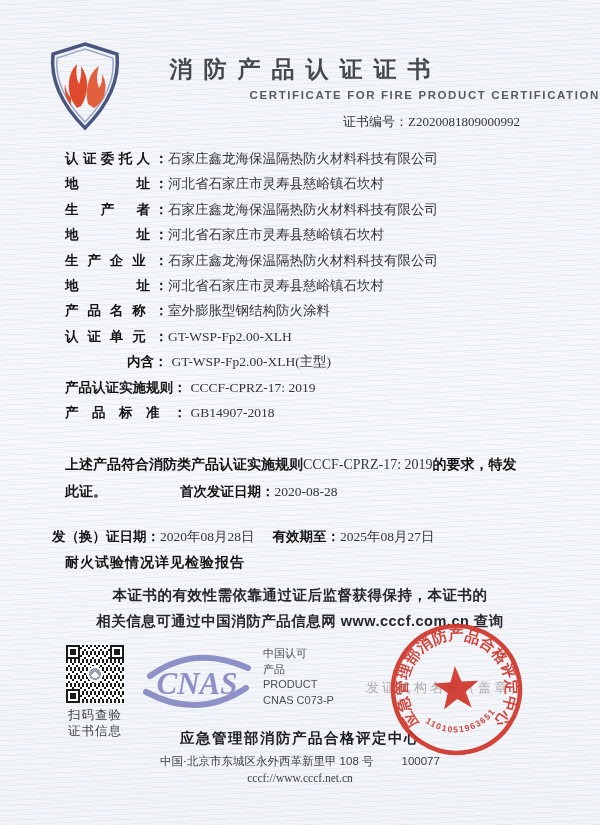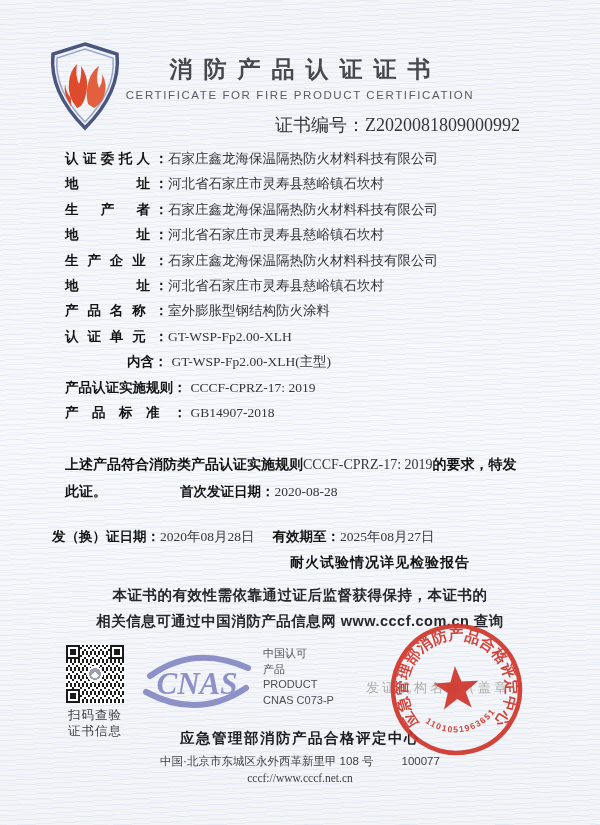--- a/index.html
+++ b/index.html
@@ -17,25 +17,25 @@
       linear-gradient(180deg,#f3f5f9 0%,#f6f8fb 55%,#f2f4f8 100%);
   }
   
   .logo{ position:absolute; left:33px; top:38px; width:104px; height:96px; }
   .title{
     position:absolute; left:0; right:0; top:54px; text-align:center;
     font-size:23px; font-weight:700; letter-spacing:11px; color:#45484c;
     text-indent:11px;
   }
   .subtitle{
-    position:absolute; left:0; right:0; top:89px; text-align:center;
-    font-size:11.5px; letter-spacing:1.6px; color:#585c61; font-weight:400;
+    position:absolute; left:0; right:0; top:89px; text-align:right;
+    font-size:11.5px; letter-spacing:1.6px; color:#585c61; font-weight:700;
   }
   .certno{
-    position:absolute; right:80px; top:113px; font-size:18px; color:#33363a;
+    position:absolute; right:80px; top:113px; font-size:13px; color:#33363a;
     font-family:"Liberation Serif", serif;
   }
   .certno .lbl{ font-family:"Liberation Sans", sans-serif; }
   
   .fields{ position:absolute; left:65px; right:52px; top:146px; }
   .row{ height:25.4px; line-height:25.4px; font-size:13.5px; white-space:nowrap; }
   .row .lbl{
     display:inline-block; min-width:103px; font-weight:700; color:#141414;
     text-align:justify; text-align-last:justify; vertical-align:top;
   }
@@ -48,21 +48,21 @@
     font-size:14px; line-height:27px; font-weight:700; color:#141414;
   }
   .statement .code{ font-weight:400; font-family:"Liberation Serif", serif; color:#34363a; }
   
   .first-issue{ position:absolute; left:180px; top:483px; font-size:13.5px; }
   .reissue{ position:absolute; left:52px; top:528px; font-size:13.5px; }
   .dlbl{ font-weight:700; color:#141414; }
   .dval{ font-family:"Liberation Serif", serif; color:#34363a; }
   .gap{ display:inline-block; width:18px; }
   .fire-note{
-    position:absolute; left:65px; right:130px; top:554px; text-align:right;
+    position:absolute; left:65px; right:130px; top:554px; text-align:left;
     font-size:14px; font-weight:700; color:#141414; letter-spacing:1px;
   }
   .notice{
     position:absolute; left:0; right:0; top:582px; text-align:center;
     font-size:14.5px; line-height:26px; font-weight:600; color:#26282c; letter-spacing:.5px;
   }
   
   .qr{ position:absolute; left:66px; top:645px; width:58px; height:58px; }
   .qr-caption{
     position:absolute; left:64px; top:707px; width:62px; text-align:center;

